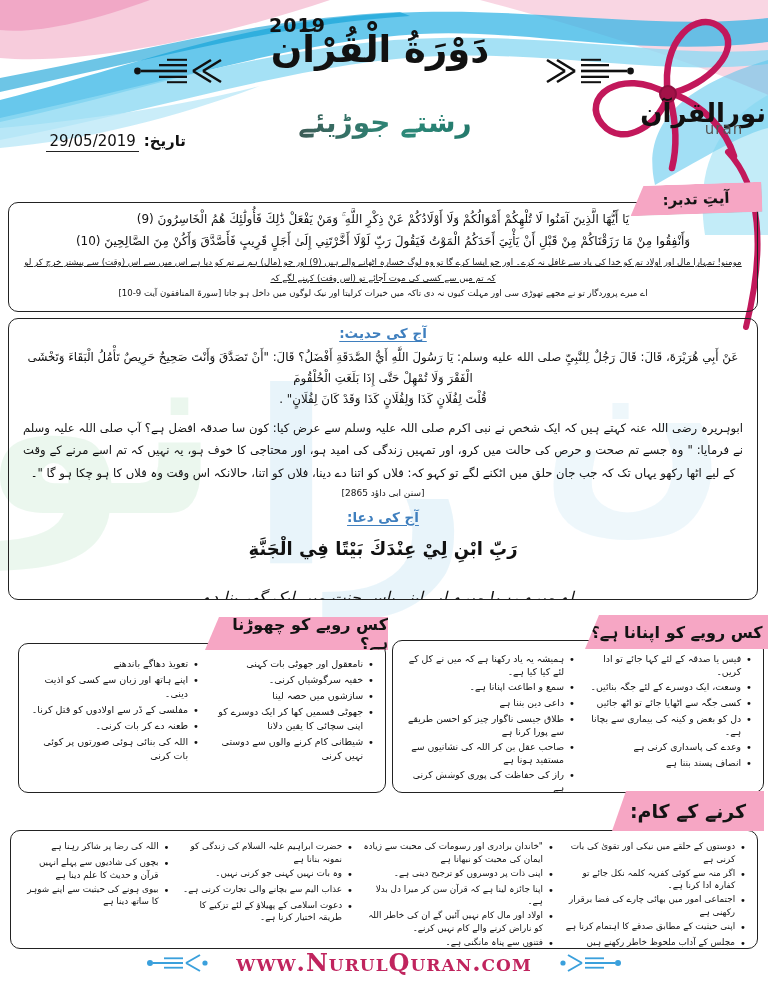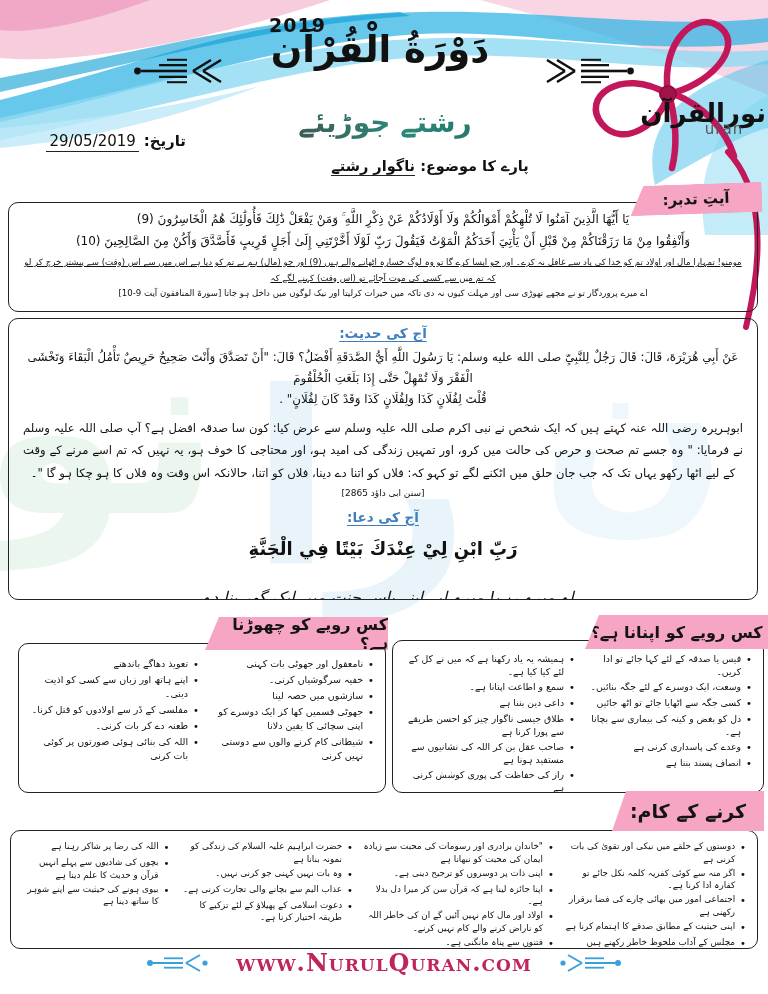--- a/index.html
+++ b/index.html
@@ -82,24 +82,20 @@
     <path d="M70,15 L88,4 M70,15 L88,26" fill="none" stroke-width="2.6"></path>
   </svg>
 
   <div class="abs rtl" style="left:6px;top:132px;width:180px;font-size:15px;z-index:2;">
     <span class="label-bold">تاریخ:</span>
     <span class="underline-val">29/05/2019</span>
   </div>
 
   <div class="abs rtl" style="left:250px;top:106px;width:270px;text-align:center;font-size:28px;font-weight:bold;z-index:2;
        background:linear-gradient(90deg,#444 0%,#2c8a7a 55%,#1f6e62 100%);-webkit-background-clip:text;background-clip:text;color:#2a6e63;-webkit-text-fill-color:transparent;">رشتے جوڑیئے</div>
-  <div class="abs rtl" style="left:250px;top:158px;width:360px;text-align:center;font-size:14.5px;font-weight:bold;z-index:2;">
-    <span>پارے کا موضوع:</span>
-    <span class="topic-u">ناگوار رشتے</span>
-  </div>
 
   <svg class="abs" style="left:568px;top:2px;z-index:2;" width="200" height="330" viewBox="0 0 200 330" fill="none" stroke="#c2185b" stroke-width="6.5" stroke-linecap="round">
     <path d="M100,92 C92,38 130,6 153,26 C176,46 140,84 100,92"></path>
     <path d="M100,92 C52,64 12,96 34,122 C56,148 94,120 100,92"></path>
     <path d="M102,96 C108,120 110,142 104,166"></path>
     <path d="M106,92 C136,104 158,128 166,154"></path>
     <path d="M160,150 C192,184 198,245 178,325" stroke-width="6"></path>
     <circle cx="100" cy="92" r="8" fill="#a31248" stroke="#8e0f3f" stroke-width="2"></circle>
   </svg>
 

